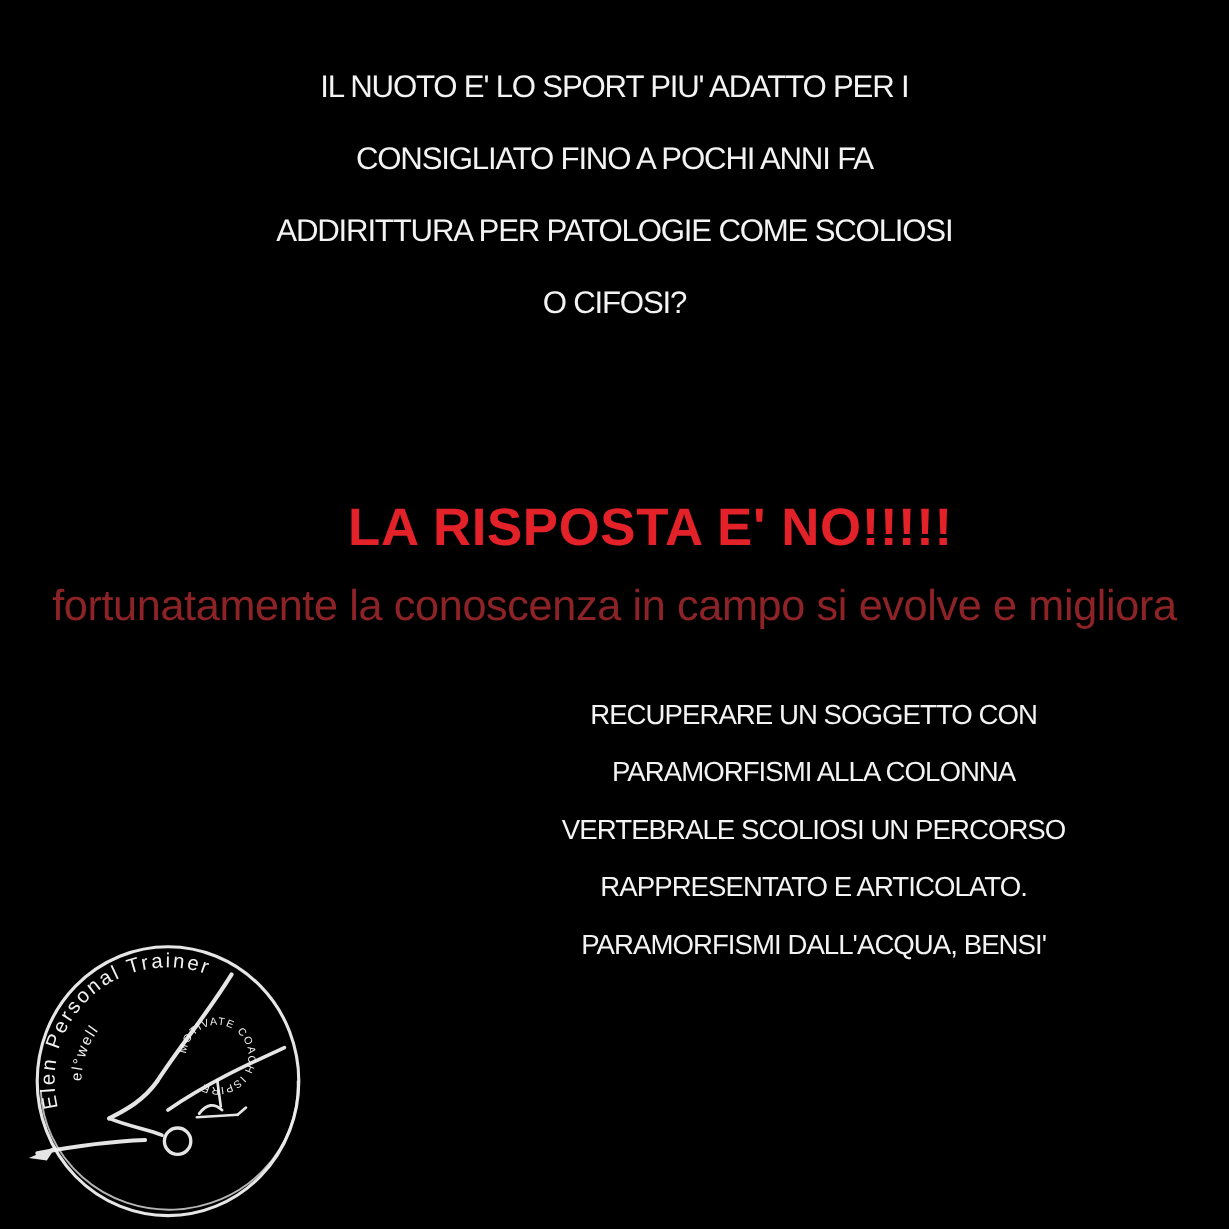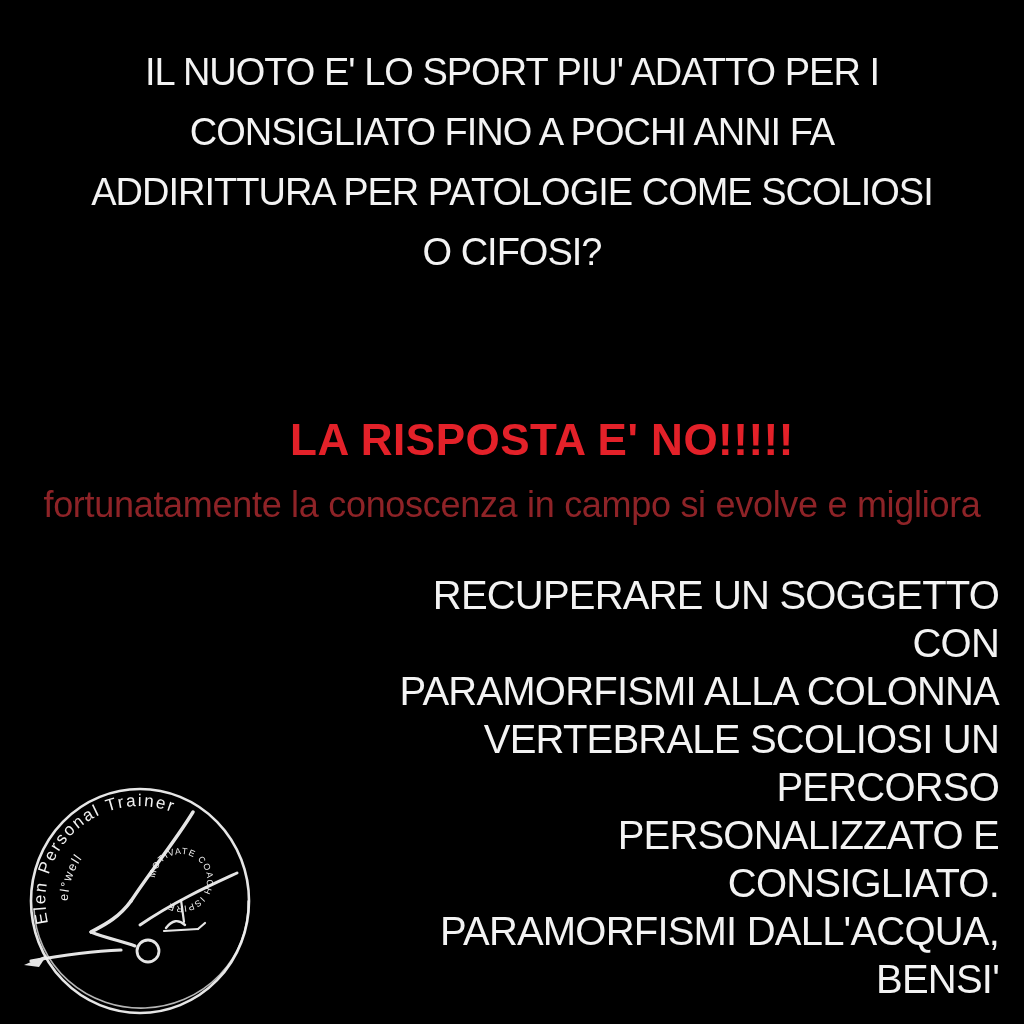--- a/index.html
+++ b/index.html
@@ -20,21 +20,21 @@
     height: 1024px;
     background: var(--bg);
     overflow: hidden;
   }
 
   .heading {
     position: absolute;
     left: 0; right: 0; top: 42px;
     text-align: center;
     color: var(--heading);
-    font-size: 38px;
+    font-size: 26px;
     line-height: 60px;
     letter-spacing: -1px;
     font-weight: 400;
   }
 
   .answer {
     position: absolute;
     left: 0; right: 0; top: 413px;
     text-align: center;
     color: var(--answer);
@@ -52,23 +52,23 @@
     color: var(--sub);
     font-size: 36px;
     letter-spacing: -0.3px;
     line-height: 36px;
     font-weight: 400;
   }
 
   .bodytext {
     position: absolute;
     left: 357px; width: 642px; top: 571px;
-    text-align: right;
+    text-align: center;
     color: var(--body);
-    font-size: 40px;
+    font-size: 23px;
     line-height: 48px;
     letter-spacing: -0.8px;
     font-weight: 400;
   }
 
   .logo {
     position: absolute;
     left: 18px; top: 779px;
     width: 244px; height: 244px;
     color: var(--logo);
@@ -101,21 +101,21 @@
   </div>
 
   <div class="answer">LA RISPOSTA E' NO!!!!!</div>
 
   <div class="answer-sub">fortunatamente la conoscenza in campo si evolve e migliora</div>
 
   <div class="bodytext">
     <div>RECUPERARE UN SOGGETTO CON</div>
     <div>PARAMORFISMI ALLA COLONNA</div>
     <div>VERTEBRALE SCOLIOSI UN PERCORSO</div>
-    <div>PERSONALIZZATO E CONSIGLIATO.</div>
+    <div>RAPPRESENTATO E ARTICOLATO.</div>
     <div>PARAMORFISMI DALL'ACQUA, BENSI'</div>
   </div>
 
   <svg class="logo" viewBox="0 0 244 244" aria-hidden="true">
     <defs>
       <path id="arcMain" d="M 32 150 A 94 94 0 0 1 201 71" fill="none"></path>
       <path id="arcSub" d="M 50 126 A 72 72 0 0 1 86 60" fill="none"></path>
       <path id="ringPath" d="M 137 101 a 26 26 0 1 1 52 0 a 26 26 0 1 1 -52 0" fill="none"></path>
     </defs>
 

